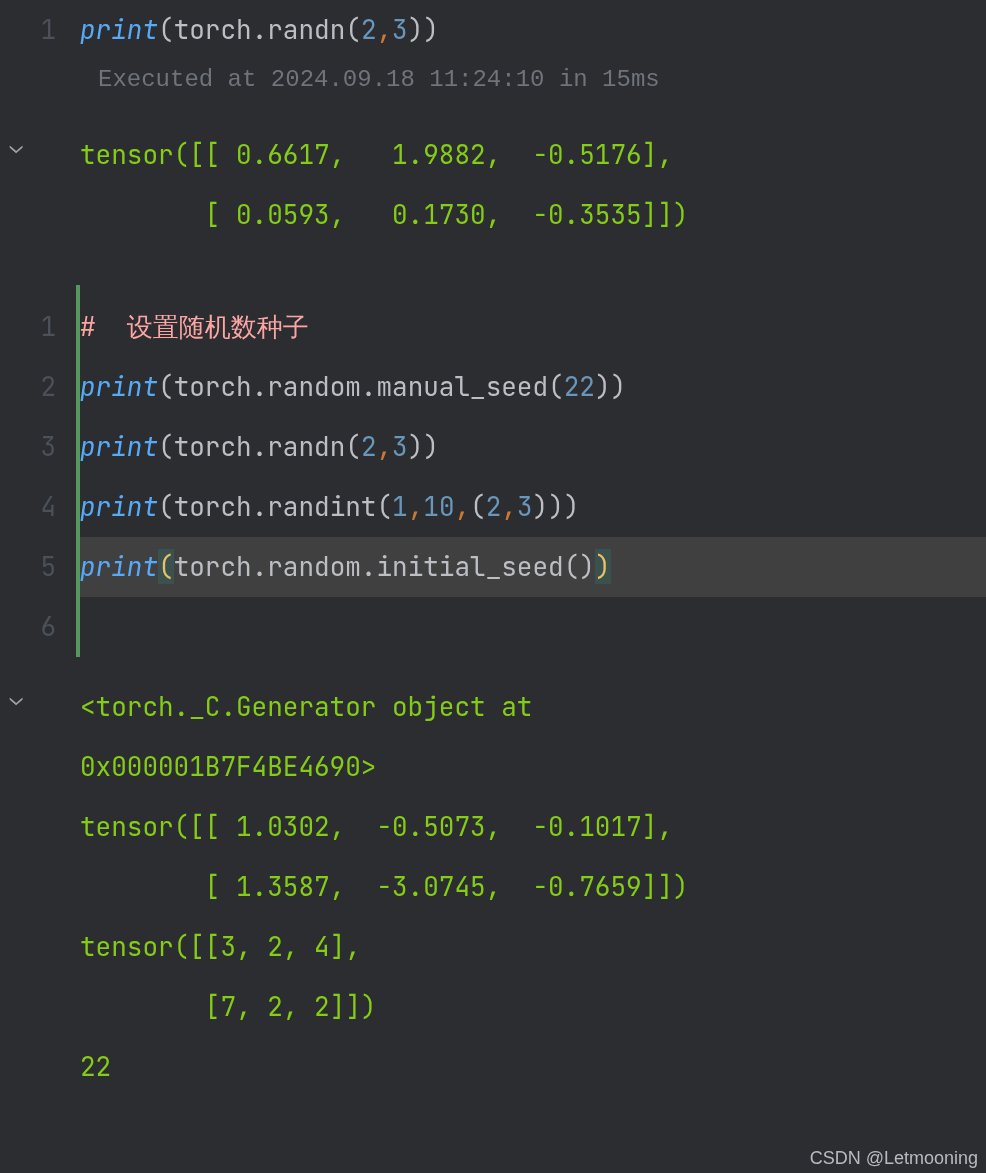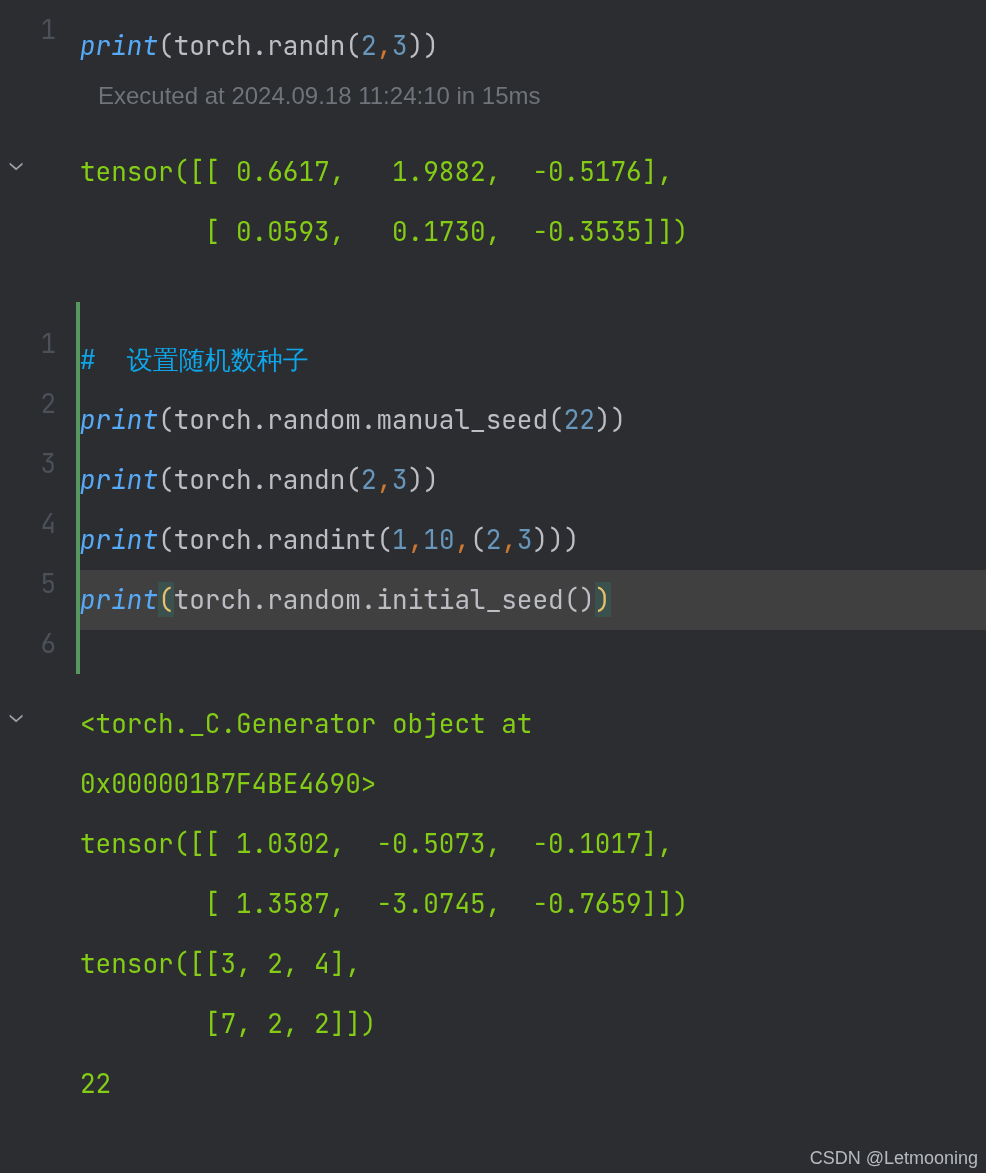--- a/index.html
+++ b/index.html
@@ -35,40 +35,40 @@
     padding-top: 6px;
   }
   .ln {
     color: #4b5059;
     line-height: 60px;
     user-select: none;
     font-size: 26px;
   }
   .code-col {
     flex: 1;
-    padding-top: 16px;
+    padding-top: 0;
   }
   .codeline {
     line-height: 60px;
     white-space: pre;
     font-family: inherit;
   }
   .tok-fn { color: #57aaf7; font-style: italic; }
   .tok-par { color: #bcbec4; }
   .tok-ypar { color: #e8bf6a; }
   .tok-id { color: #bcbec4; }
   .tok-dot { color: #bcbec4; }
   .tok-num { color: #6897bb; }
   .tok-comma { color: #cc7832; }
-  .tok-comment { color: #0ea5e9; }
+  .tok-comment { color: #fca5a5; }
   .exec-status {
     color: #6f737a;
     font-size: 24px;
     padding: 6px 0 12px 18px;
-    font-family: Liberation Sans, sans-serif;
+    font-family: Liberation Mono, monospace;
   }
   .output-block {
     display: flex;
     padding: 20px 0 40px 0;
   }
   .out-text {
     flex: 1;
     color: #84cc16;
     white-space: pre;
     line-height: 60px;

